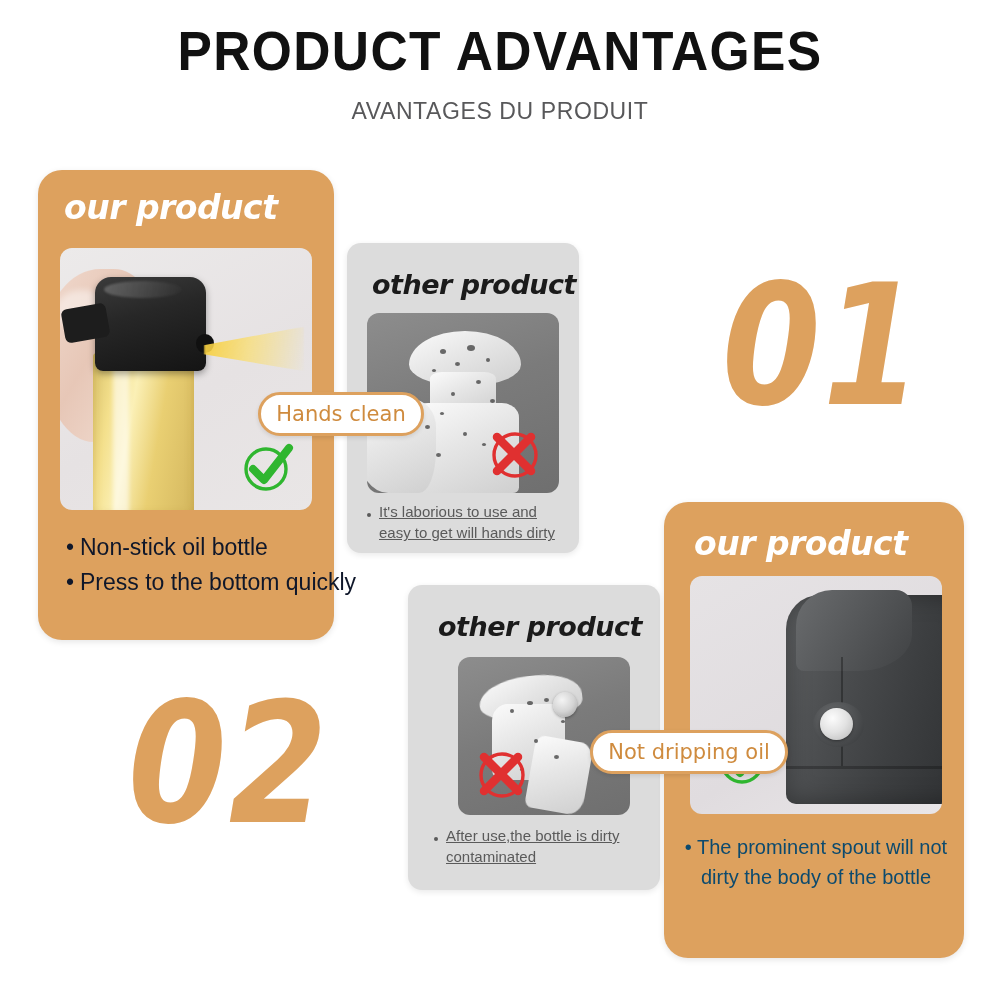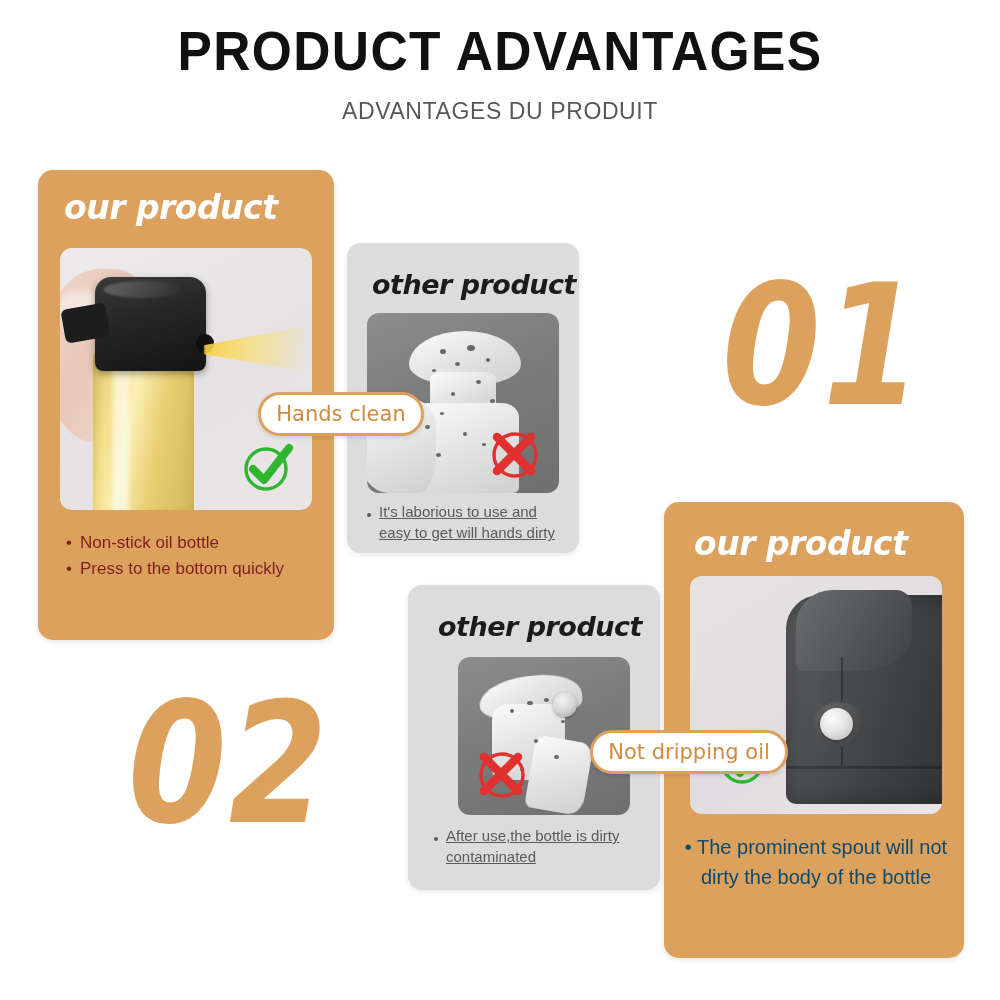--- a/index.html
+++ b/index.html
@@ -42,21 +42,21 @@
     margin-top: 16px;
   }
 
   
   .card {
     position: absolute;
     box-sizing: border-box;
   }
   .card-orange {
     background: #dda15e;
-    border-radius: 15px;
+    border-radius: 24px;
     box-shadow: 0 2px 6px rgba(0,0,0,0.10);
   }
   .card-grey {
     background: #dcdcdc;
     border-radius: 14px;
     box-shadow: 0 2px 6px rgba(0,0,0,0.09);
   }
 
   .card-title-white {
     position: absolute;
@@ -316,23 +316,23 @@
 
   
   .mark {
     position: absolute;
     z-index: 30;
   }
 
   
   .bullets {
     position: absolute;
-    color: #7f1d1d;
+    color: #0f172a;
     font-family: "Liberation Sans", sans-serif;
-    font-size: 17px;
+    font-size: 23px;
     line-height: 1.52;
   }
   .bullets .row {
     white-space: nowrap;
   }
   .bullets .dot {
     display: inline-block;
     width: 14px;
   }
 
@@ -375,21 +375,21 @@
     letter-spacing: 2px;
     transform: scaleY(1.18);
     transform-origin: top left;
   }
 </style>
 </head>
 <body>
 
 <div class="header">
   <div class="main-title">PRODUCT ADVANTAGES</div>
-  <div class="sub-title">ADVANTAGES DU PRODUIT</div>
+  <div class="sub-title">AVANTAGES DU PRODUIT</div>
 </div>
 
 <div class="card card-grey" style="left:347px; top:243px; width:232px; height:310px;">
   <div class="card-title-dark" style="left:25px; top:26px; font-size:27px;">other product</div>
 
   <div class="photo photo-grey-img" style="left:20px; top:70px; width:192px; height:180px;">
     <div class="grey-blob grey-cap"></div>
     <div class="grey-blob grey-neck"></div>
     <div class="grey-blob grey-body"></div>
     <div class="grey-blob grey-hand"></div>

